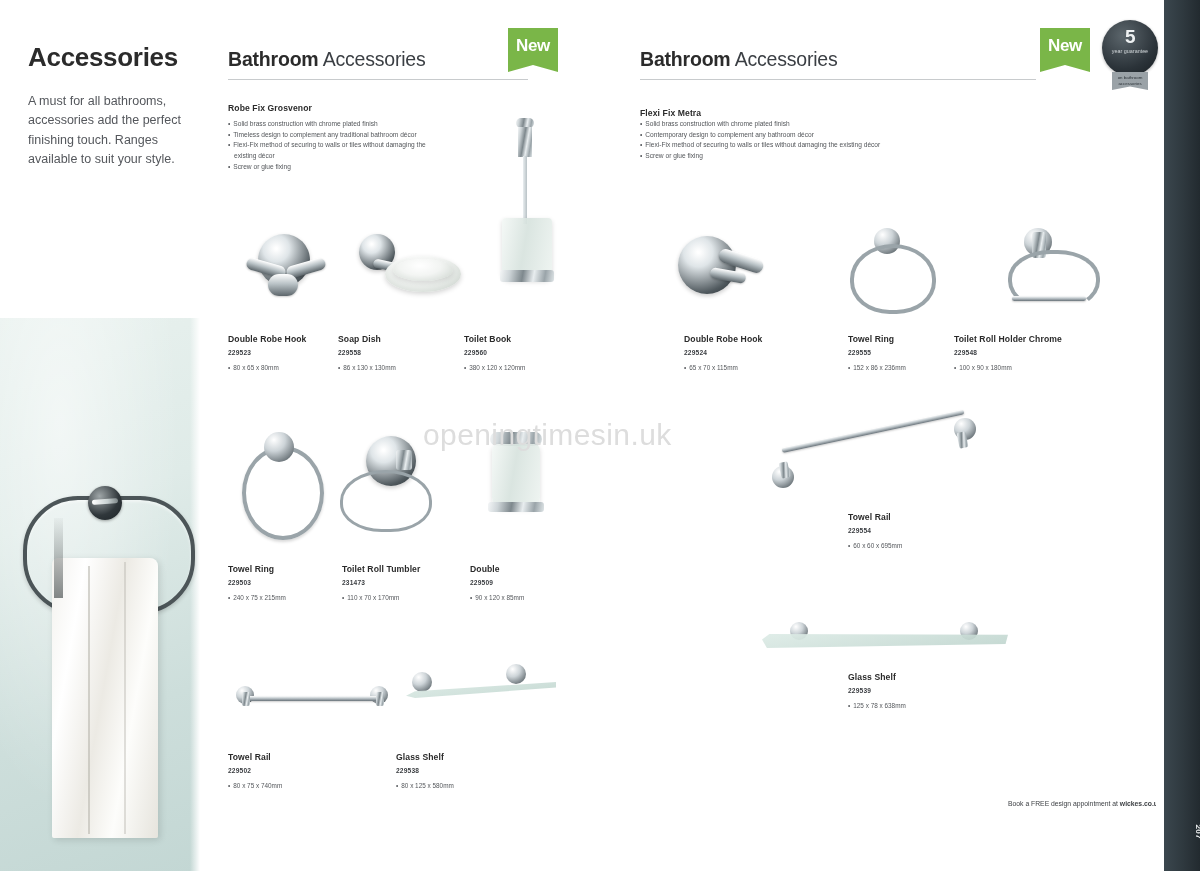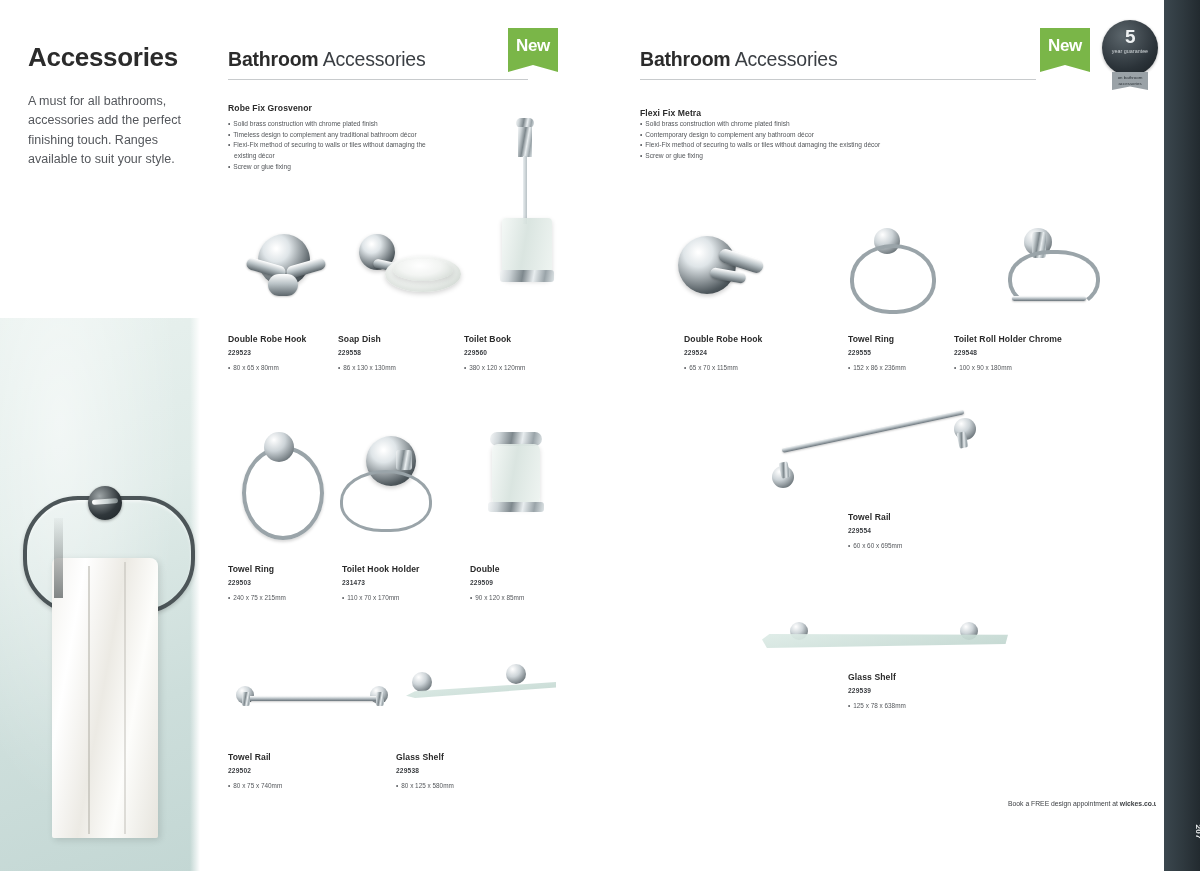--- a/index.html
+++ b/index.html
@@ -203,21 +203,21 @@
       <div class="tumb-glass" style="left:22px;top:16px;width:48px;height:64px;"></div>
       <div class="chr" style="position:absolute;left:18px;top:74px;width:56px;height:10px;border-radius:3px;"></div>
     </div>
 
     <div class="prod" style="left:20px;top:564px;">
       <div class="nm">Towel Ring</div>
       <div class="code">229503</div>
       <div class="dim">240 x 75 x 215mm</div>
     </div>
     <div class="prod" style="left:134px;top:564px;">
-      <div class="nm">Toilet Hook Holder</div>
+      <div class="nm">Toilet Roll Tumbler</div>
       <div class="code">231473</div>
       <div class="dim">110 x 70 x 170mm</div>
     </div>
     <div class="prod" style="left:262px;top:564px;">
       <div class="nm">Double</div>
       <div class="code">229509</div>
       <div class="dim">90 x 120 x 85mm</div>
     </div>
 
     <div class="art" style="left:12px;top:672px;width:180px;height:60px;">
@@ -320,20 +320,21 @@
       <div class="code">229539</div>
       <div class="dim">125 x 78 x 638mm</div>
     </div>
 
     <div class="footer">
       <span>Book a FREE design appointment at </span><b>wickes.co.uk/designconsultant</b>
     </div>
 
   </div>
 
+  <div class="watermark">openingtimesin.uk</div>
 
   <div class="guar">
     <div class="guar-circ"></div>
     <div class="guar-10">5</div>
     <div class="guar-y">year guarantee</div>
     <div class="guar-tag">
       <span>on bathroom accessories</span>
     </div>
   </div>
 

